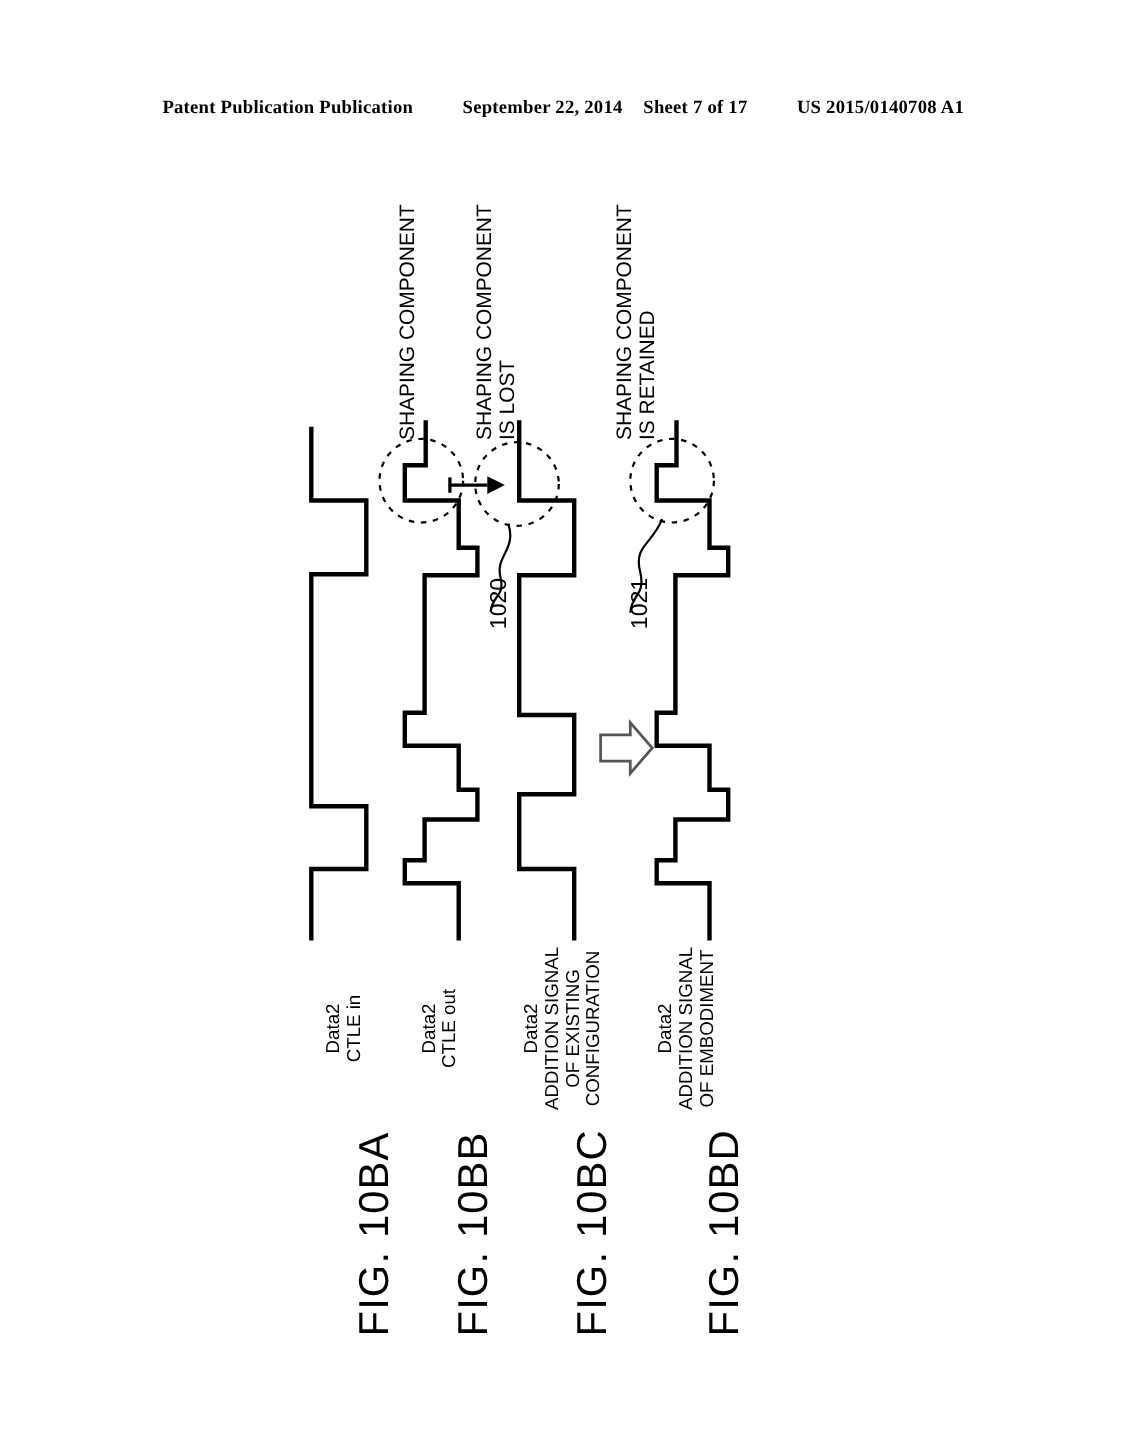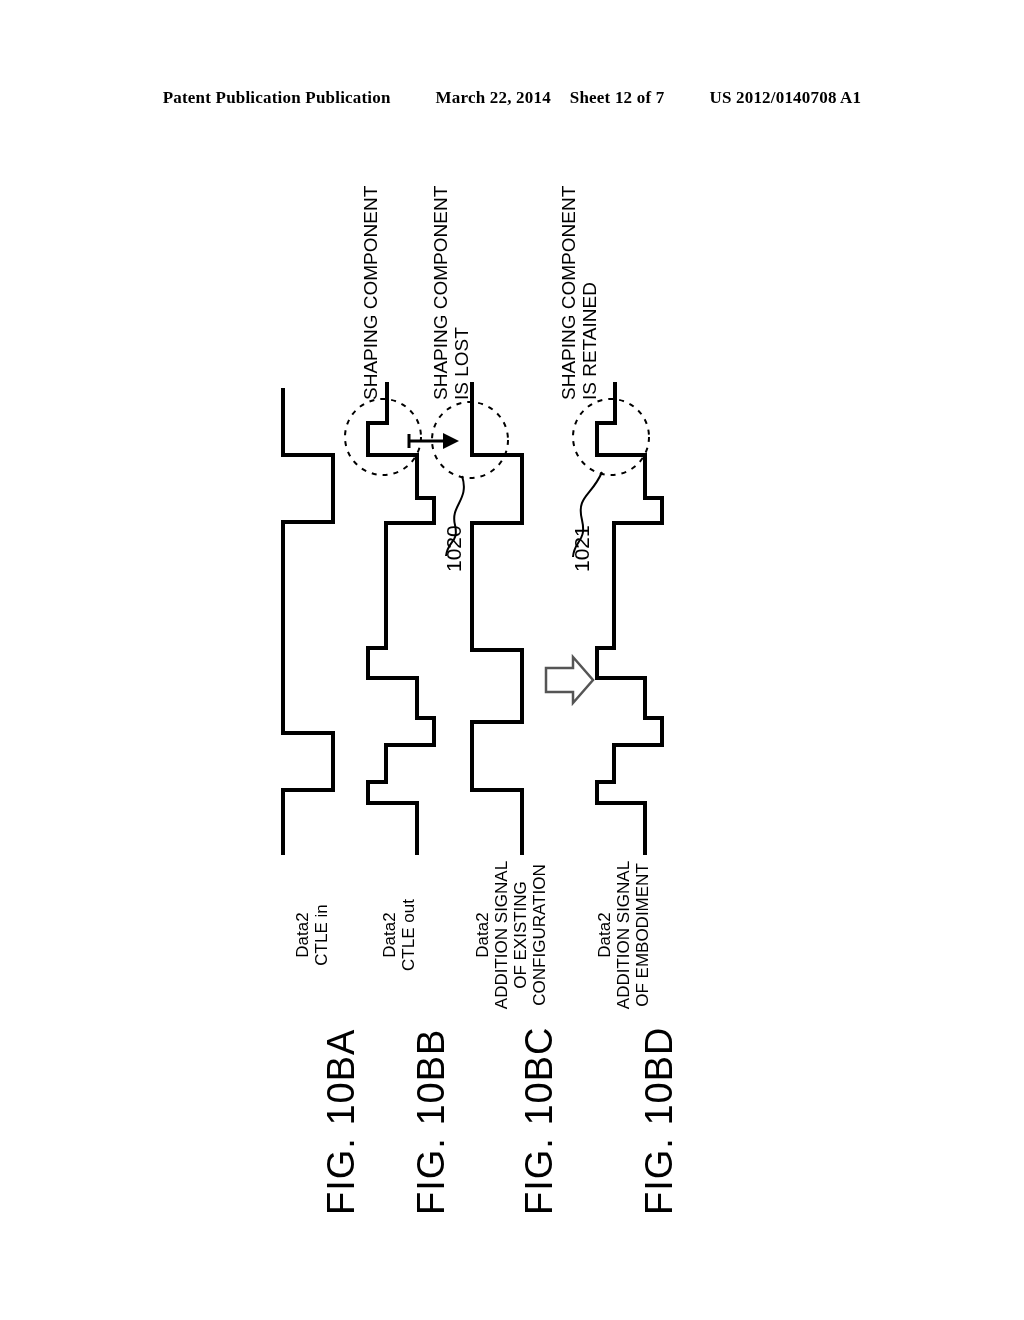--- a/index.html
+++ b/index.html
@@ -68,25 +68,25 @@
   .refnum {
     font-size: 21px;
   }
 </style>
 </head>
 <body>
 
 <div id="page-header">
   <span class="seg">Patent Publication Publication</span>
   <span class="gap-lg"></span>
-  <span class="seg">March 22, 2014</span>
+  <span class="seg">September 22, 2014</span>
   <span class="gap-sm"></span>
-  <span class="seg">Sheet 12 of 7</span>
+  <span class="seg">Sheet 7 of 17</span>
   <span class="gap-lg"></span>
-  <span class="seg">US 2012/0140708 A1</span>
+  <span class="seg">US 2015/0140708 A1</span>
 </div>
 
 <div id="figure-canvas">
   <svg id="figure-svg" width="1024" height="1320" viewBox="0 0 1024 1320" xmlns="http://www.w3.org/2000/svg">
 
     <g fill="none" stroke="#000000" stroke-width="4" stroke-linecap="butt" stroke-linejoin="miter">
       <path d="M 283,388
                L 283,455
                L 333,455
                L 333,522

